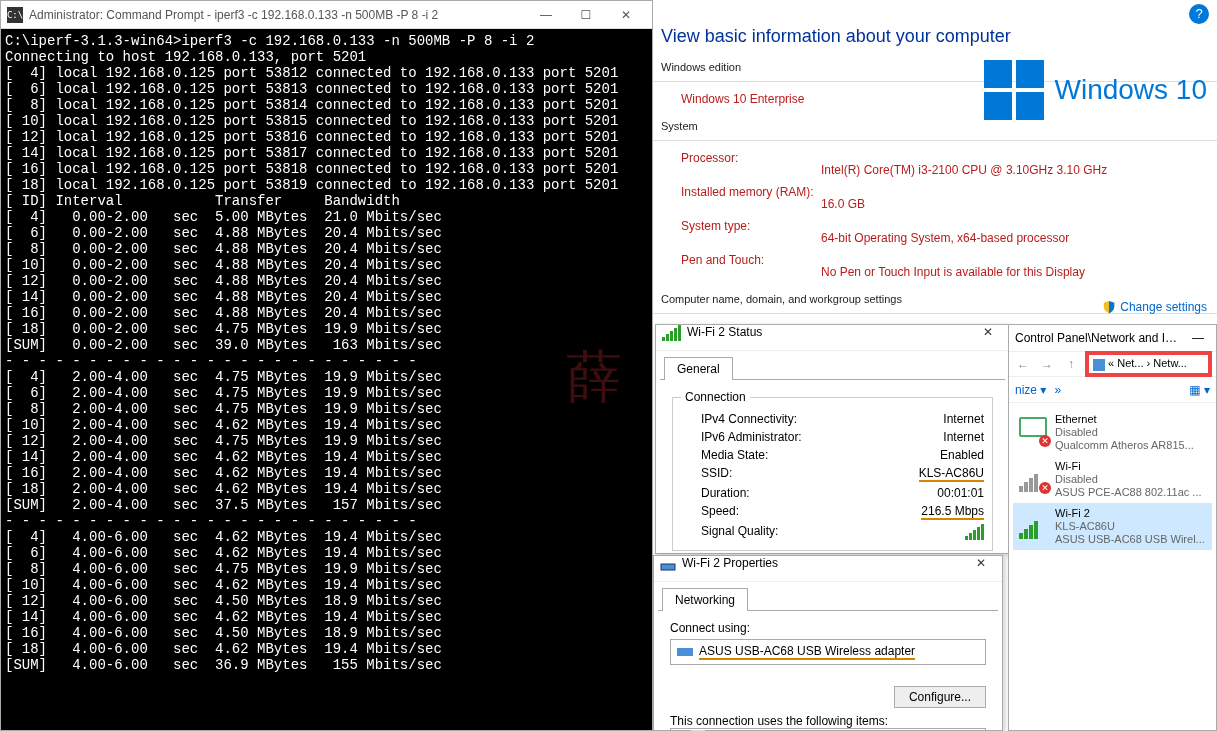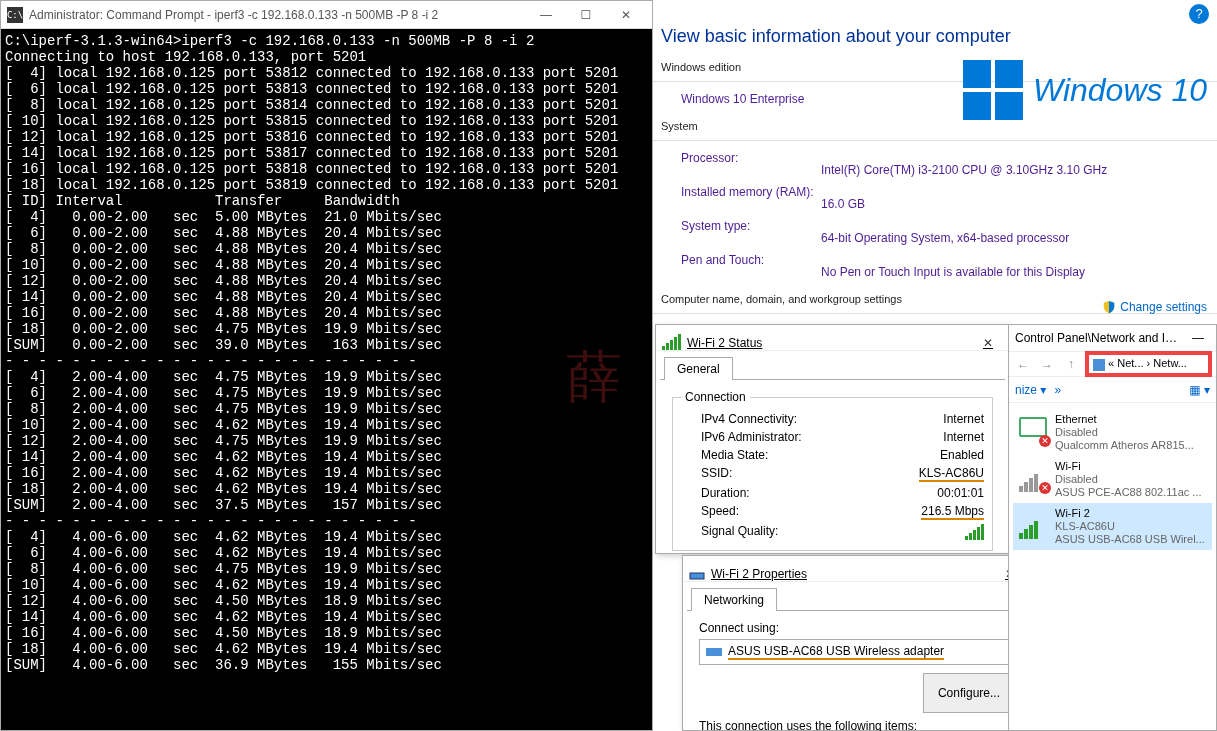--- a/index.html
+++ b/index.html
@@ -14,50 +14,50 @@
 .cmd-titlebar .winbtn { width: 40px; height: 26px; display: flex; align-items: center; justify-content: center; color: #555; font-size: 12px; cursor: pointer; }
 .cmd-body { font-family: Consolas, "Courier New", monospace; font-size: 14px; color: #fff; padding: 4px 4px; line-height: 16px; white-space: pre; background: #000; height: calc(100% - 28px); position: relative; }
 .watermark { position: absolute; right: 30px; top: 340px; color: #8b2020; font-size: 56px; opacity: 0.45; pointer-events: none; font-family: serif; }
 
 
 .sys-panel { position: absolute; left: 653px; top: 0; width: 564px; height: 330px; background: #fff; padding: 0; }
 .help-circle { position: absolute; right: 8px; top: 4px; width: 20px; height: 20px; border-radius: 50%; background: #0078d7; color: #fff; text-align: center; line-height: 20px; font-size: 13px; }
 .sys-head { color: #003399; font-size: 18px; padding: 26px 0 14px 8px; }
 .sys-section-title { color: #222; font-size: 11px; padding: 0 0 6px 8px; border-bottom: 0; }
 .sys-sect { margin-left: 8px; margin-bottom: 10px; }
-.sys-row { display: flex; font-size: 12px; color: #4c1d95; padding: 4px 0 4px 20px; }
+.sys-row { display: flex; font-size: 12px; color: #b91c1c; padding: 4px 0 4px 20px; }
 .sys-row .lbl { width: 140px; }
 .sys-row .val { flex: 1; margin-top: 12px; }
 .winlogo-wrap { position: absolute; right: 10px; top: 60px; display: flex; align-items: center; }
 .winlogo { width: 60px; height: 60px; display: grid; grid-template: 1fr 1fr / 1fr 1fr; gap: 4px; margin-right: 10px; }
 .winlogo div { background: #0078d7; }
-.win10text { color: #0078d7; font-size: 32px; font-weight: 400; font-style: italic; }
+.win10text { color: #0078d7; font-size: 28px; font-weight: 400; }
 .change-link { position: absolute; right: 10px; top: 300px; color: #0066cc; font-size: 12px; display: flex; align-items: center; gap: 4px; }
 .shield-icon { width: 14px; height: 14px; display: inline-block; }
 
 
 .dlg { position: absolute; background: #fff; border: 1px solid #aaa; box-shadow: 2px 2px 6px rgba(0,0,0,.2); font-size: 12px; }
-.dlg-title { height: 26px; background: #fff; border-bottom: 1px solid #eee; display: flex; align-items: flex-end; padding: 0 6px; text-decoration: underline; }
+.dlg-title { height: 26px; background: #fff; border-bottom: 1px solid #eee; display: flex; align-items: flex-start; padding: 0 6px; }
 .dlg-title .t { flex: 1; }
 .dlg-title .x { width: 30px; text-align: center; cursor: pointer; color: #333; }
 .dlg-tab { display: inline-block; padding: 4px 12px; border: 1px solid #aaa; border-bottom: none; background: #fff; margin: 6px 0 0 8px; font-size: 12px; position: relative; z-index: 2; }
 .dlg-tabline { border-top: 1px solid #aaa; margin-top: -1px; margin-left: 4px; margin-right: 4px; }
 .dlg-body { padding: 10px 16px; }
 .conn-row { display: flex; justify-content: space-between; padding: 2px 0 2px 20px; }
 .signal-bars { display: inline-flex; align-items: flex-end; gap: 1px; height: 16px; }
 .signal-bars span { width: 3px; background: #2a9d2a; }
 .signal-bars span:nth-child(1){height:4px}.signal-bars span:nth-child(2){height:7px}.signal-bars span:nth-child(3){height:10px}.signal-bars span:nth-child(4){height:13px}.signal-bars span:nth-child(5){height:16px}
 .underline-orange { border-bottom: 2px solid #d88400; }
 
 .wifi-status { left: 655px; top: 324px; width: 355px; height: 230px; }
 
 
-.wifi-props { left: 682px; top: 555px; width: 350px; height: 176px; }
+.wifi-props { left: 653px; top: 555px; width: 350px; height: 176px; }
 .adapter-box { border: 1px solid #aaa; padding: 4px 6px; margin: 4px 0 8px 0; display: flex; align-items: center; gap: 6px; }
-.btn { border: 1px solid #aaa; background: #eee; padding: 12px 14px; font-size: 12px; cursor: pointer; }
+.btn { border: 1px solid #aaa; background: #eee; padding: 3px 14px; font-size: 12px; cursor: pointer; margin-top: 13px; }
 .right { float: right; }
 .items-box { border: 1px solid #aaa; height: 18px; padding: 2px 4px; display: flex; align-items: center; gap: 4px; overflow: hidden; }
 .chk { width: 12px; height: 12px; border: 1px solid #333; display: inline-flex; align-items: center; justify-content: center; font-size: 9px; }
 
 
 .explorer { position: absolute; left: 1008px; top: 324px; width: 209px; height: 407px; background: #fff; border: 1px solid #aaa; }
 .exp-title { height: 26px; display: flex; align-items: center; padding: 0 6px; font-size: 12px; }
 .exp-title .t { flex: 1; white-space: nowrap; overflow: hidden; text-overflow: ellipsis; }
 .exp-addr { height: 26px; display: flex; align-items: center; padding: 0 4px; gap: 4px; border-top: 1px solid #eee; border-bottom: 1px solid #eee; }
 .exp-addr .navbtn { width: 20px; text-align: center; color: #888; }

